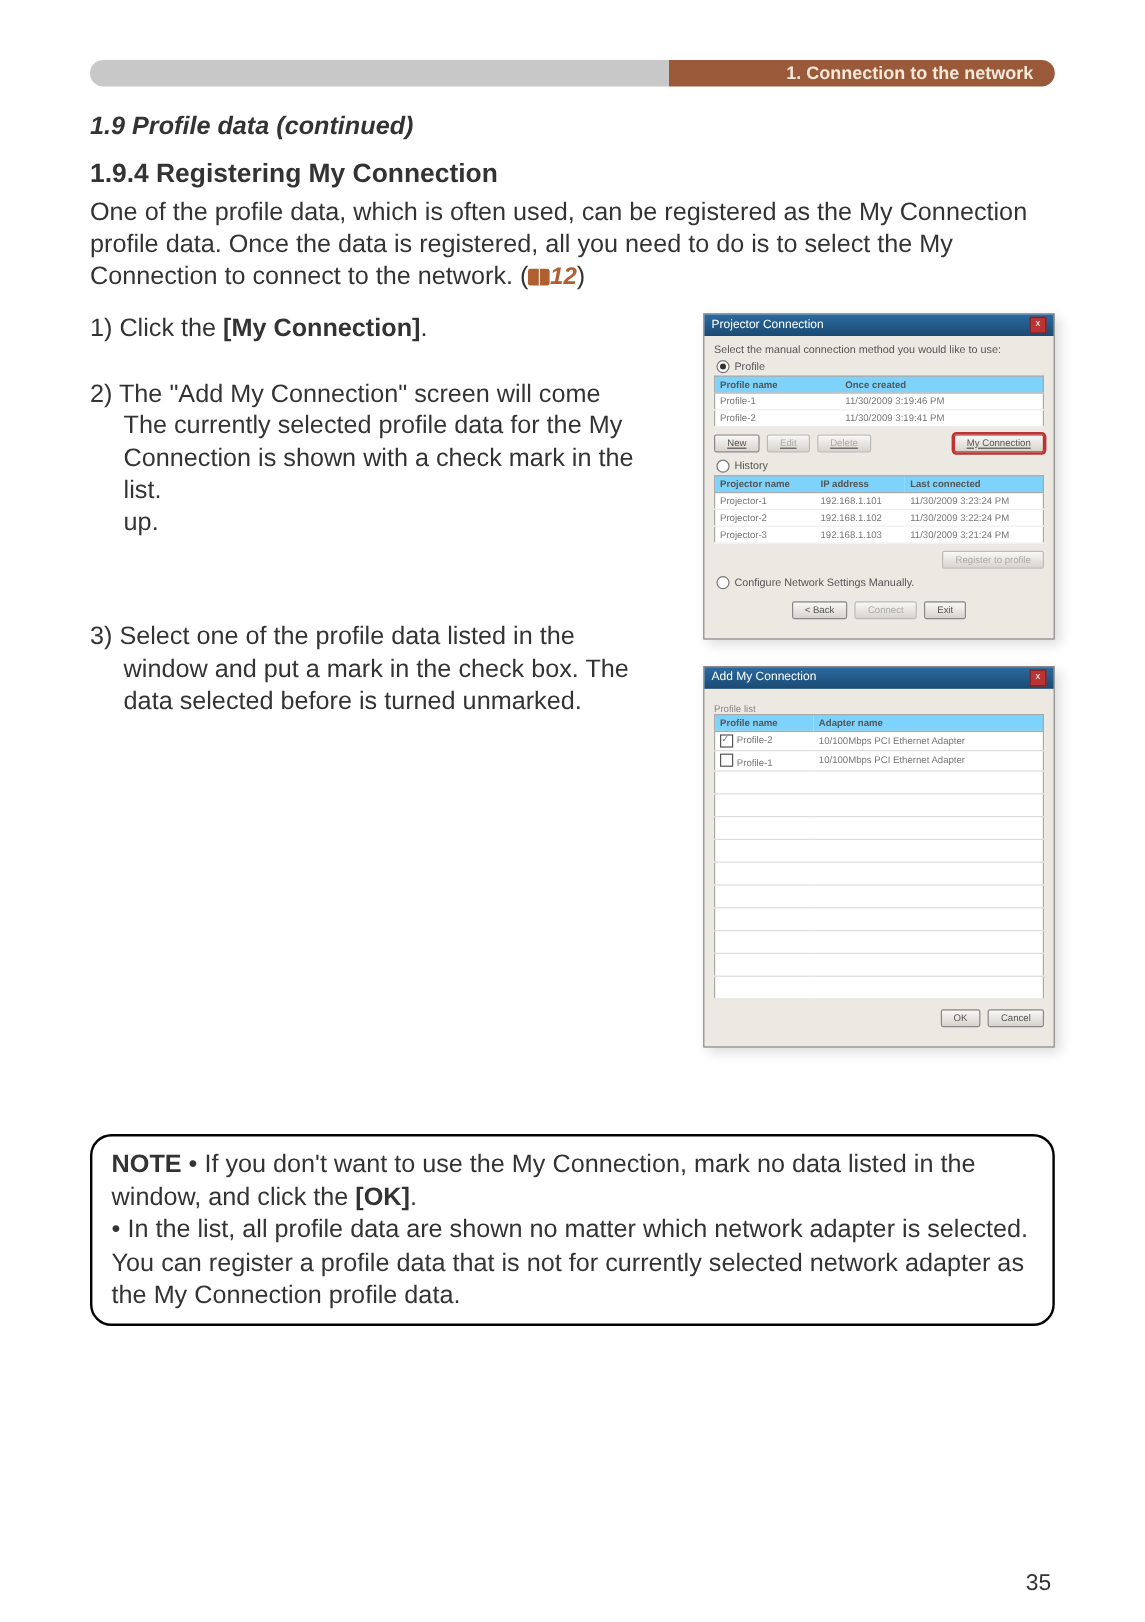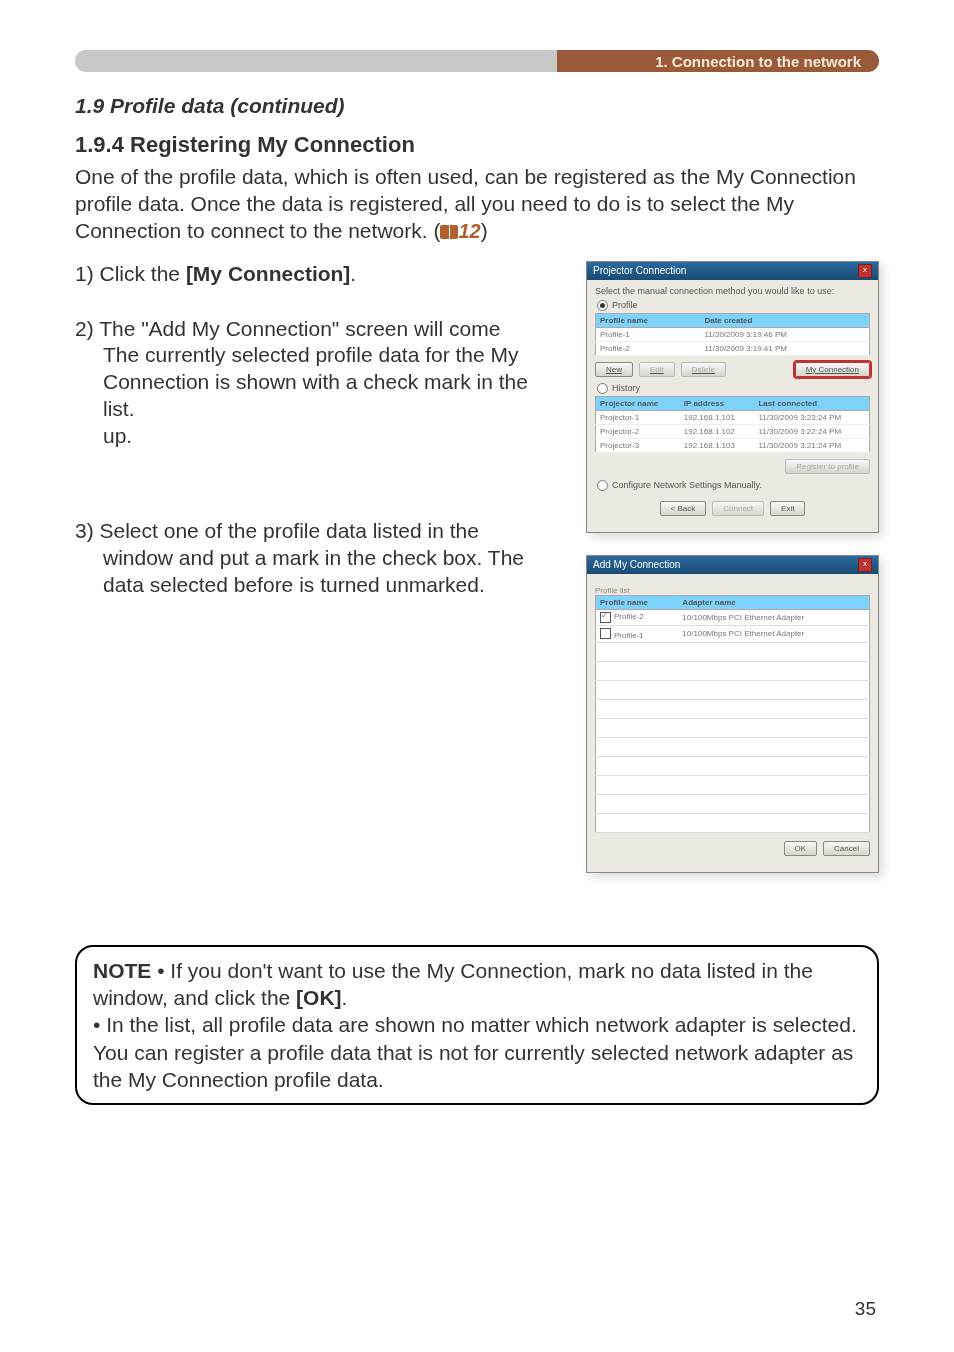--- a/index.html
+++ b/index.html
@@ -140,21 +140,21 @@
     border-radius: 18px;
     padding: 10px 16px;
     margin-top: 72px;
     font-size: 21px;
     line-height: 1.3;
   }
   .note-box .nb { font-weight: 900; }
 
   .pagenum {
     position: absolute;
-    bottom: 32px;
+    bottom: 21px;
     right: 78px;
     font-size: 19px;
   }
 
   .checkbox { width:9px;height:9px;border:1px solid #555;background:#fff;display:inline-block;margin-right:3px;vertical-align:-1px;}
   .checkbox.checked::after{content:"✓";font-size:8px;position:relative;top:-2px;left:0;}
   .secondtbl td { padding:2px 4px; border-bottom:1px solid #ddd;}
   .gridfill td { height:14px;}
 </style>
 </head>
@@ -204,21 +204,21 @@
         <div class="dlg-body">
           <div class="dlg-label">Select the manual connection method you would like to use:</div>
           <div class="radio-row">
               <span class="radio sel"></span>
               <span>Profile</span>
             </div>
           <table class="tbl">
             <tbody>
                 <tr>
                   <th>Profile name</th>
-                  <th>Date created</th>
+                  <th>Once created</th>
                 </tr>
             <tr>
                   <td>Profile-1</td>
                   <td>11/30/2009 3:19:46 PM</td>
                 </tr>
             <tr>
                   <td>Profile-2</td>
                   <td>11/30/2009 3:19:41 PM</td>
                 </tr>
           </tbody>

